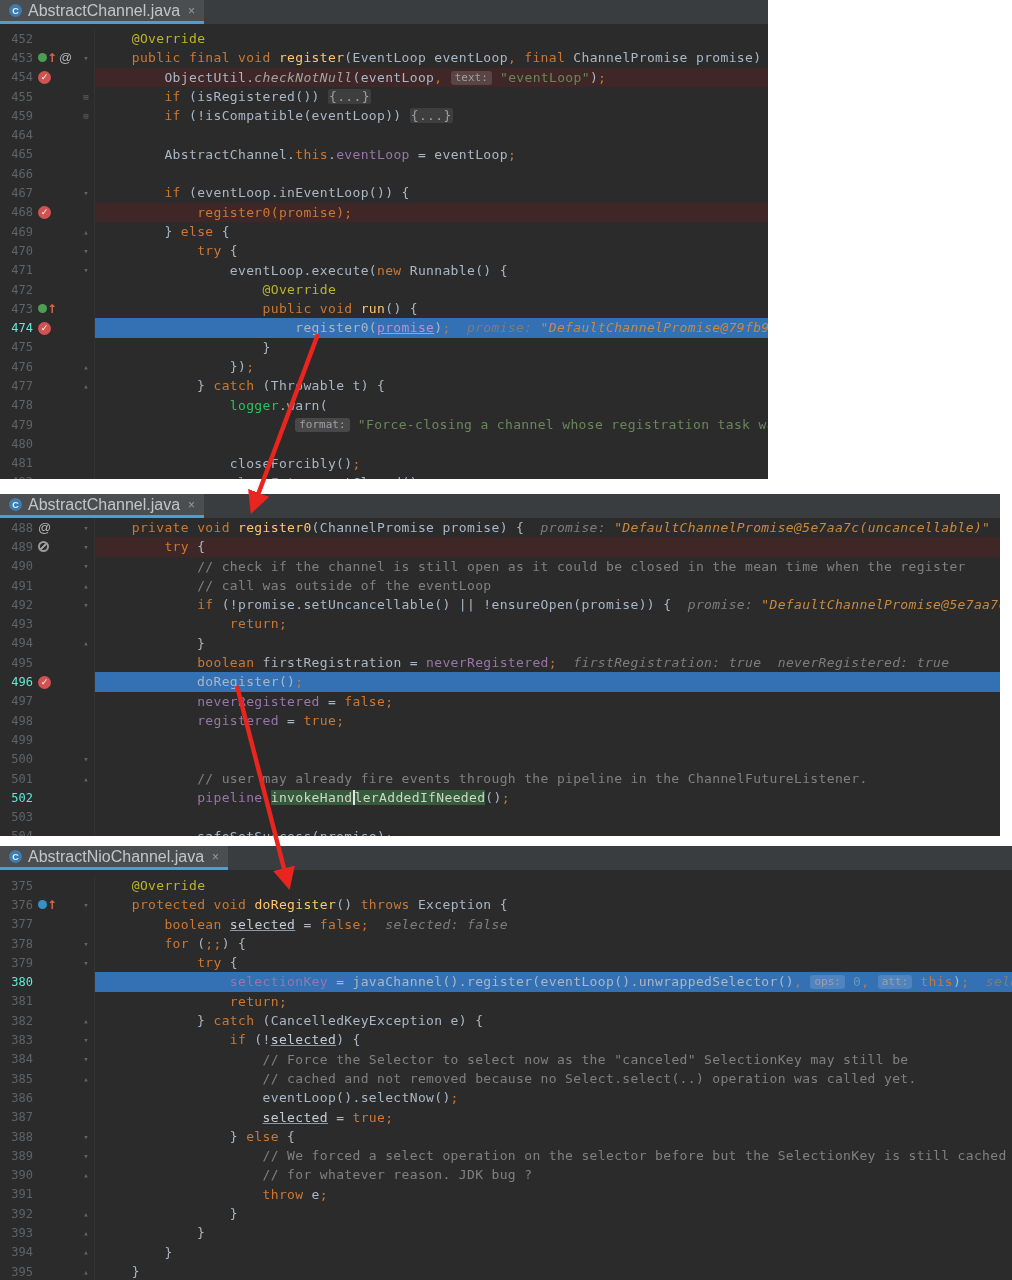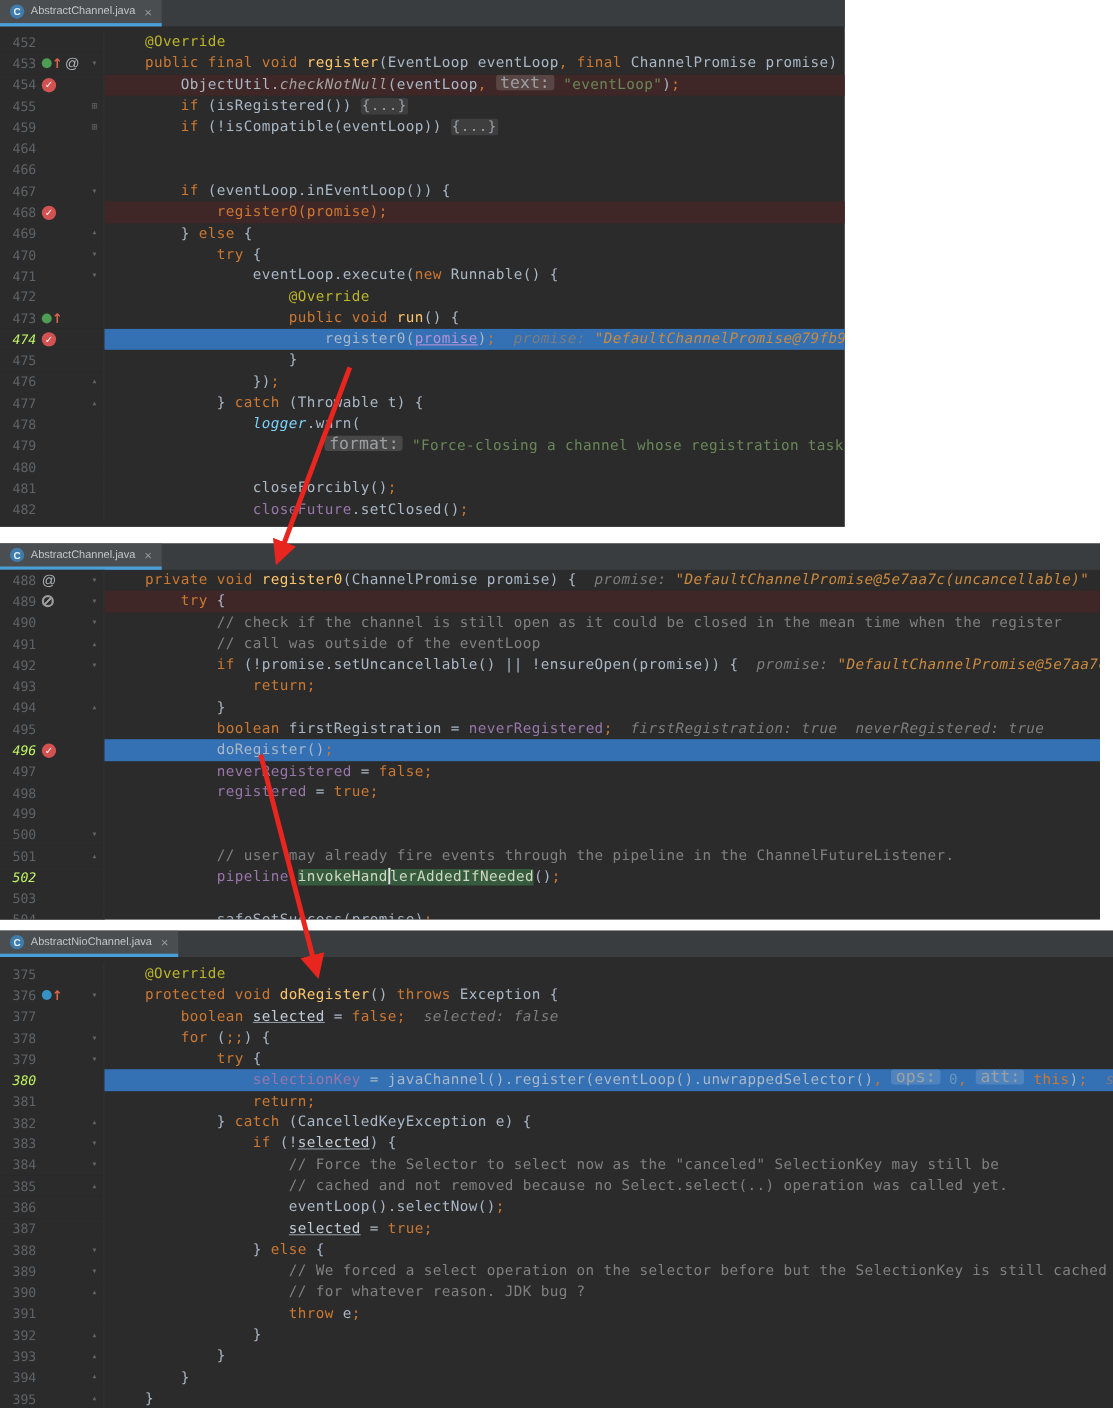--- a/index.html
+++ b/index.html
@@ -2,49 +2,49 @@
 <html><head>
 <meta charset="utf-8">
 <style>
   html,body{margin:0;padding:0;background:#ffffff;}
   #stage{position:relative;width:1012px;height:1280px;overflow:hidden;background:#ffffff;
          font-family:"DejaVu Sans Mono","Liberation Mono",monospace;}
   .panel{position:absolute;background:#2b2b2b;overflow:hidden;}
   .tabbar{height:24px;background:#3a3d3f;display:flex;align-items:stretch;}
   .tab{display:inline-flex;align-items:center;gap:6px;padding:0 9px;background:#4a4e50;
        border-bottom:3px solid #4a9fd8;cursor:pointer;}
-  .tab-label{font-family:"Liberation Sans",sans-serif;font-size:10px;color:#c3c6c8;}
+  .tab-label{font-family:"Liberation Sans",sans-serif;font-size:16px;color:#c3c6c8;}
   .tab-close{font-family:"Liberation Sans",sans-serif;font-size:12px;color:#9a9da0;padding-left:2px;}
   .file-icon{width:13px;height:13px;border-radius:50%;background:#3f7cab;color:#e8f2f8;
              font-family:"Liberation Sans",sans-serif;font-size:9px;font-weight:bold;
              display:inline-flex;align-items:center;justify-content:center;}
   .editor{position:relative;}
   .row{display:flex;height:19.3px;align-items:center;}
   .gutter{flex:none;width:94px;display:flex;align-items:center;height:100%;
           border-right:1px solid #313335;background:#2b2b2b;}
   .num{flex:none;width:33px;text-align:right;font-size:12px;color:#606366;letter-spacing:0;}
-  .num.bright{color:#bef264;font-style:italic;}
+  .num.bright{color:#5eead4;}
   .gicons{flex:none;width:42px;display:flex;align-items:center;justify-content:flex-start;
           gap:2px;padding-left:5px;height:100%;}
   .gfold{flex:none;width:12px;color:#606366;font-size:9px;text-align:center;}
   .code{flex:1;height:100%;display:flex;align-items:center;overflow:hidden;}
   .code pre{margin:0;padding-left:4px;font-family:inherit;font-size:13px;letter-spacing:0.35px;
             line-height:19.3px;white-space:pre;}
   .bg-brk .code{background:#3f2727;}
   .bg-exec .code{background:#3470b4;}
   
   .pl{color:#a9b7c6;} .kw{color:#cc7832;} .fn{color:#ffc66d;} .ann{color:#bbb529;}
   .str{color:#6a8759;} .cm{color:#808080;} .field{color:#9876aa;}
-  .fieldi{color:#7dd3fc;font-style:italic;} .num-lit{color:#6897bb;}
+  .fieldi{color:#22c55e;} .num-lit{color:#6897bb;}
   .it{color:#a3a3a3;font-style:italic;}
   .dbg{color:#7d7d7d;font-style:italic;} .dbgv{color:#ca8a3f;font-style:italic;}
   .link{color:#b493d6;text-decoration:underline;}
   .ul{color:#c3cdd7;text-decoration:underline;text-decoration-color:#8d97a1;}
   .chip{display:inline-block;background:rgba(255,255,255,0.14);color:#9da0a2;
-        font-size:15px;letter-spacing:0;line-height:14px;padding:0 4px;border-radius:3px;
+        font-size:11px;letter-spacing:0;line-height:14px;padding:0 4px;border-radius:3px;
         vertical-align:1px;}
   .foldtx{color:#9aa0a4;background:rgba(255,255,255,0.09);border-radius:2px;padding:0 1px;}
   .hl{background:#355a3d;color:#cfd8c0;}
   .caret{display:inline-block;width:2px;height:15px;background:#e4e4e4;vertical-align:-3px;}
   
   .ic{display:inline-flex;align-items:center;justify-content:center;}
   .ic-brk{width:13px;height:13px;border-radius:50%;background:#d25252;color:#ffffff;
           font-size:9px;font-family:"Liberation Sans",sans-serif;}
   .ic-mute{width:11px;height:11px;border-radius:50%;border:2px solid #9b9b9b;box-sizing:border-box;
            background:linear-gradient(135deg,transparent 40%,#9b9b9b 40%,#9b9b9b 60%,transparent 60%);}
@@ -131,20 +131,30 @@
               <span class="num">464</span>
               <span class="gicons"></span>
               <span class="gfold"></span>
             </div>
             <div class="code">
               <pre></pre>
             </div>
           </div>
           <div class="row">
             <div class="gutter">
+              <span class="num">465</span>
+              <span class="gicons"></span>
+              <span class="gfold"></span>
+            </div>
+            <div class="code">
+              <pre><span class="pl">        AbstractChannel.</span><span class="kw">this</span><span class="pl">.</span><span class="field">eventLoop</span><span class="pl"> = eventLoop</span><span class="kw">;</span></pre>
+            </div>
+          </div>
+          <div class="row">
+            <div class="gutter">
               <span class="num">466</span>
               <span class="gicons"></span>
               <span class="gfold"></span>
             </div>
             <div class="code">
               <pre></pre>
             </div>
           </div>
           <div class="row">
             <div class="gutter">

